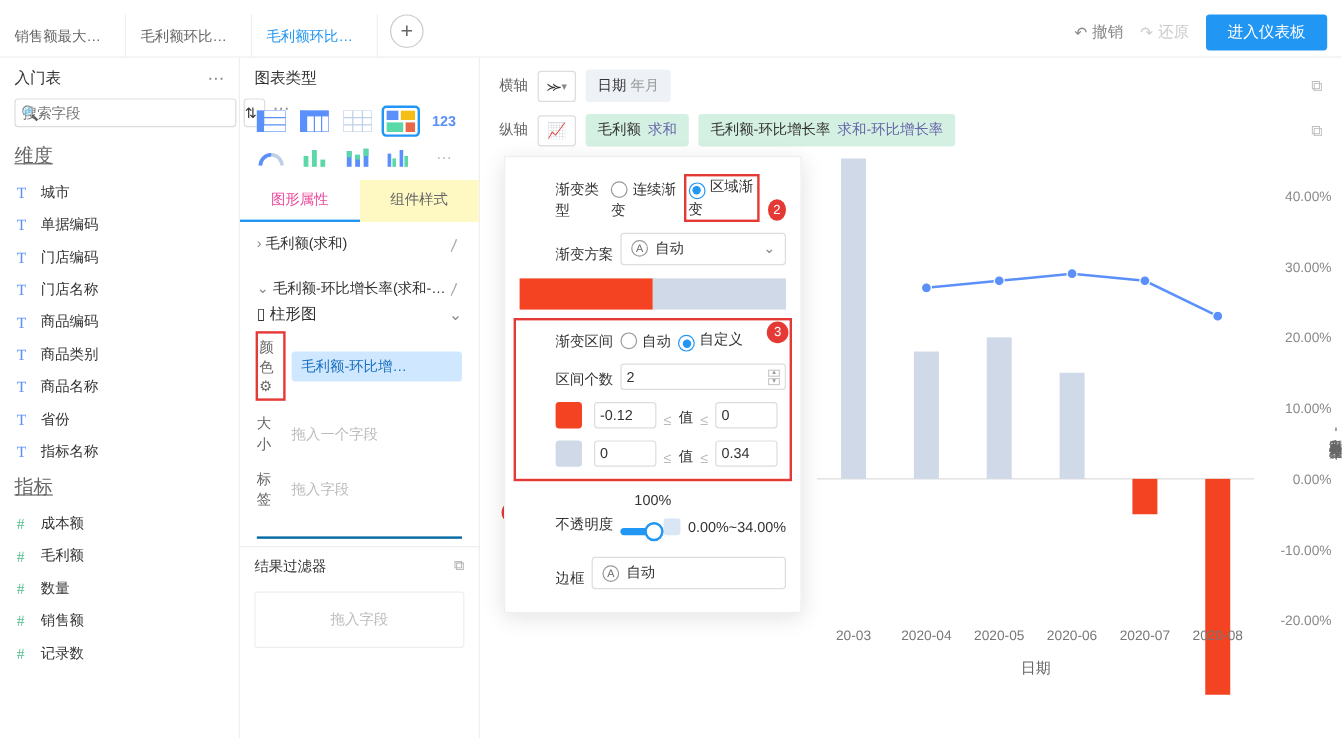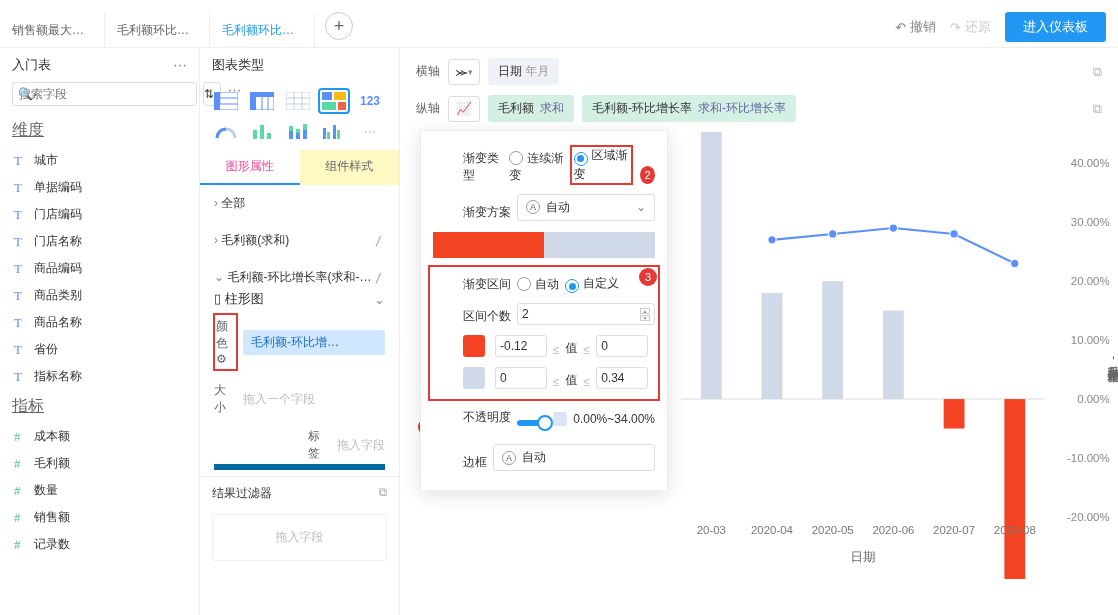--- a/index.html
+++ b/index.html
@@ -259,23 +259,20 @@
         </div>
       <div class="ct">
           <span style="color:#bbb;">⋯</span>
         </div>
     </div>
     <div class="tabpair">
       <div class="tp on">图形属性</div>
       <div class="tp off">组件样式</div>
     </div>
     <div class="accrow">
-        <span><span class="chev">›</span> <span>全部</span></span>
-      </div>
-    <div class="accrow">
         <span><span class="chev">›</span> <span>毛利额(求和)</span></span>
         <span style="color:#aaa;">〳</span>
       </div>
     <div class="accrow" style="padding-bottom:4px;">
         <span><span class="chev">⌄</span> <span>毛利额-环比增长率(求和-…</span></span>
         <span style="color:#aaa;">〳</span>
       </div>
     <div class="stylebox">
       <div class="selish">
           <span><span>▯</span> <span>柱形图</span></span>
@@ -283,21 +280,21 @@
         </div>
       <div class="badge-num" style="left:218px; top:370px;position:absolute;">1</div>
       <div class="styrow">
         <span class="lblcell hl-red" style="padding:4px 2px;"><span>颜色</span> <span>⚙</span></span>
         <span class="chip">毛利额-环比增…</span>
       </div>
       <div class="styrow">
           <span class="lblcell">大小</span>
           <span class="grey-ph">拖入一个字段</span>
         </div>
-      <div class="styrow" style="border-bottom:6px solid #0369a1;padding-bottom:2px;justify-content:flex-end;">
+      <div class="styrow" style="border-bottom:2px solid #0369a1;padding-bottom:22px;">
           <span class="lblcell">标签</span>
           <span class="grey-ph">拖入字段</span>
         </div>
     </div>
     <div class="resfilter">
       <div class="hd">
           <span>结果过滤器</span>
           <span style="color:#aaa;">⧉</span>
         </div>
       <div class="dropzone">拖入字段</div>
@@ -424,20 +421,21 @@
         </div>
       <span style="color:#bbb;">≤</span>
         <span>值</span>
         <span style="color:#bbb;">≤</span>
       <div class="minibox">
           <span>0.34</span>
         </div>
     </div>
   </div>
 
+  <div style="text-align:center;margin-top:10px;">100%</div>
   <div class="prow">
     <span>不透明度</span>
     <div class="slider">
         <div class="knob"></div>
       </div>
     <span class="legendsw"></span>
     <span>0.00%~34.00%</span>
   </div>
   <div class="prow" style="margin-top:8px;">
     <span>边框</span>

